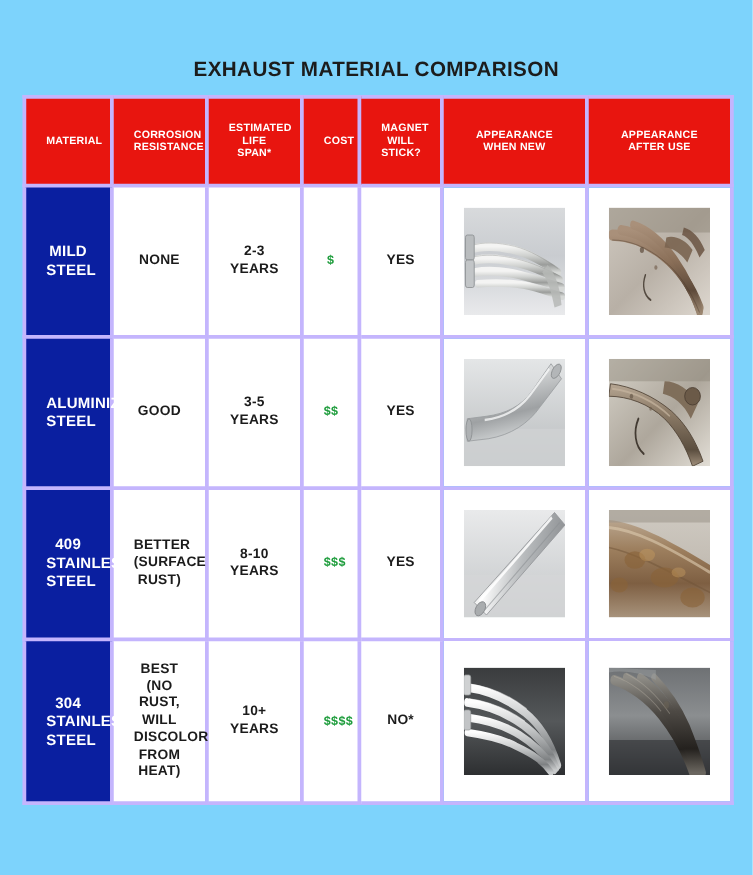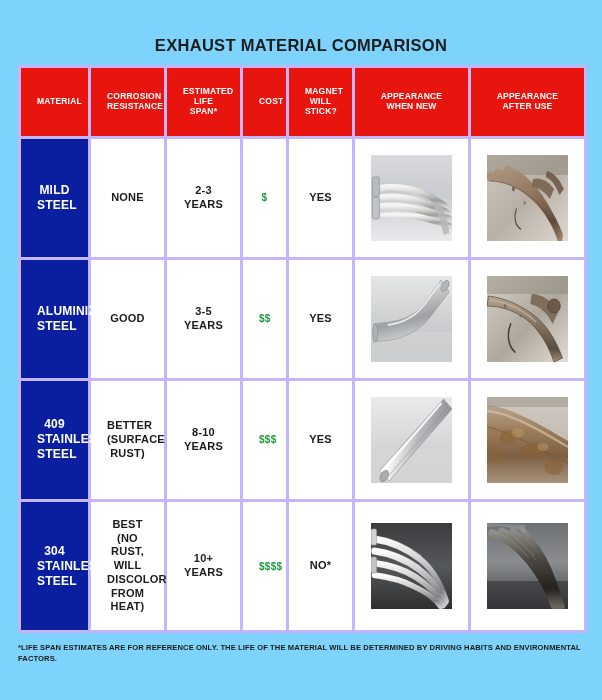--- a/index.html
+++ b/index.html
@@ -475,17 +475,16 @@
                 <circle cx="66" cy="30" r="3" fill="#6c6456" opacity="0.5"></circle>
               </svg>
             </div>
           </td>
         </tr>
 
       </tbody>
     </table>
 
     <div class="footnotes">
-      <div class="footnote">*LIFE SPAN ESTIMATES ARE FOR REFERENCE ONLY. THE LIFE OF THE MATERIAL WILL BE DETERMINED BY DRIVING HABITS AND ENVIRONMENTAL FACTORS.</div>
     </div>
 
   </div>
 </div>
 
 </body></html>

